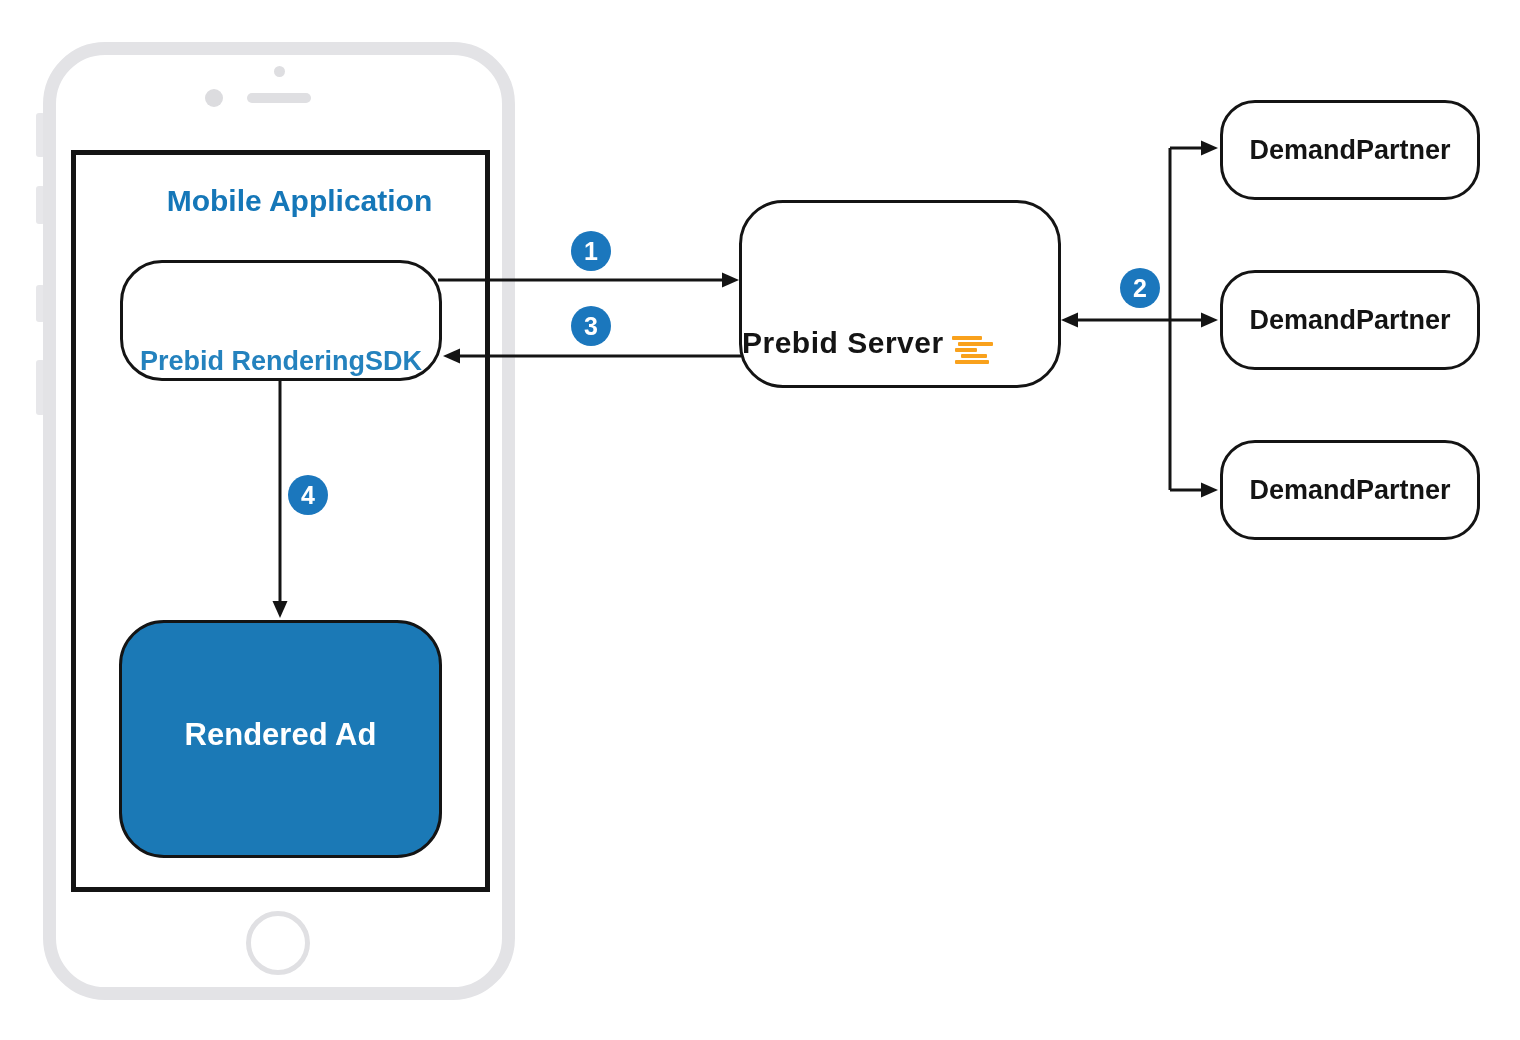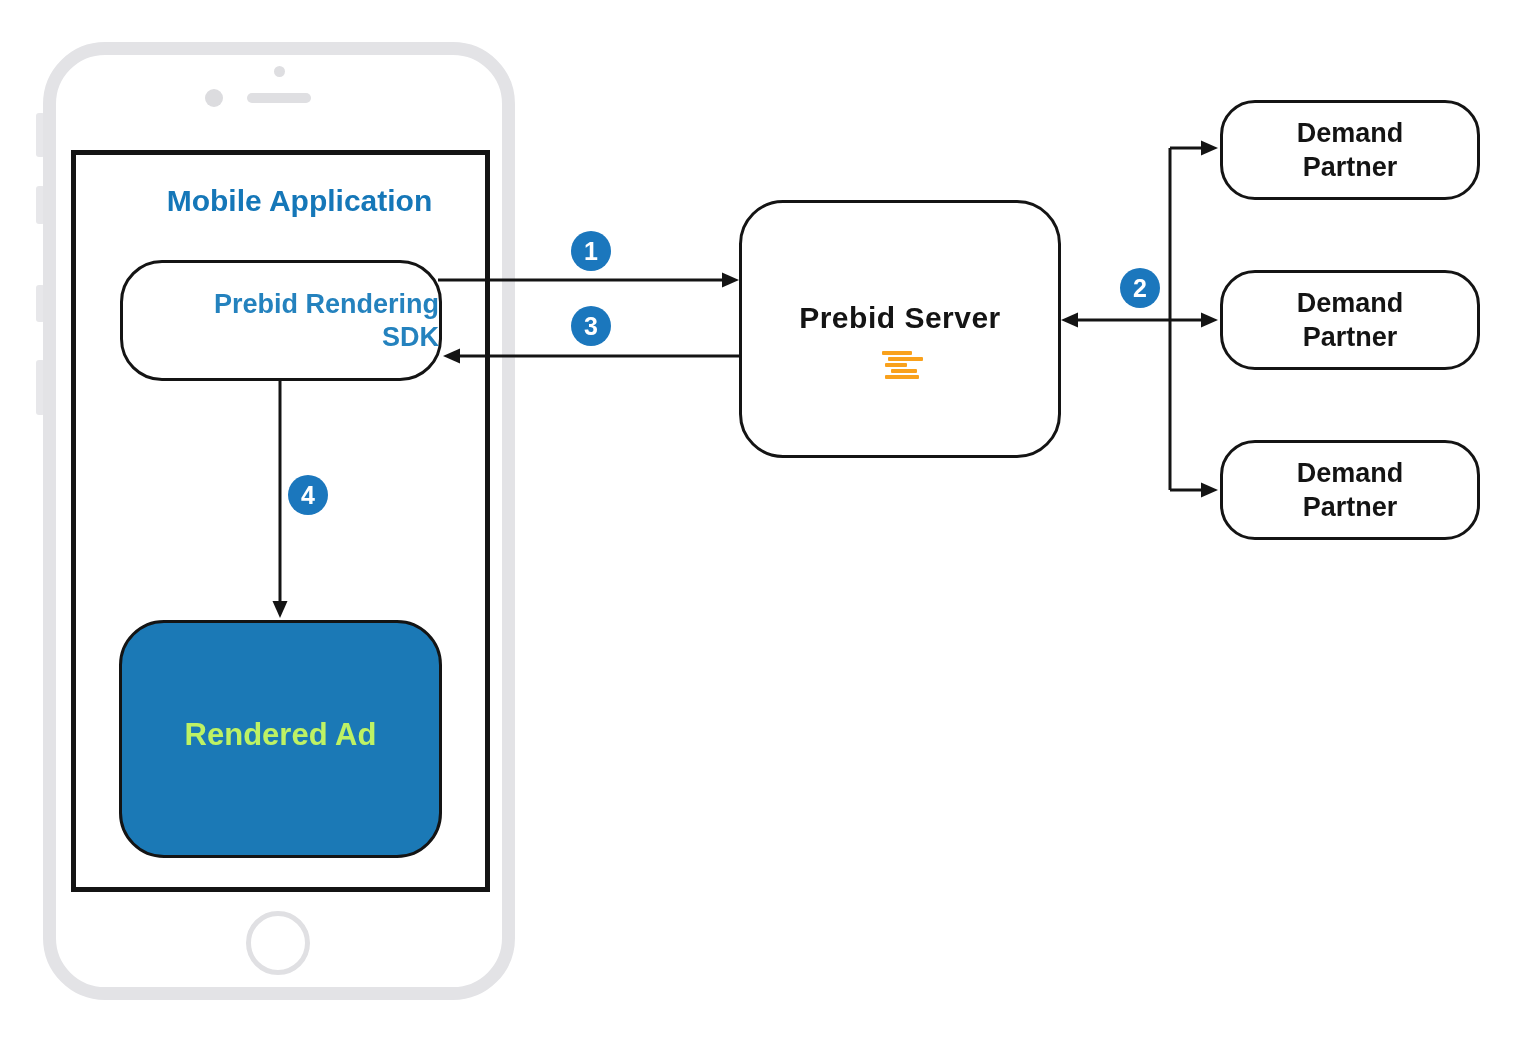--- a/index.html
+++ b/index.html
@@ -26,30 +26,30 @@
   .home-btn{position:absolute;left:246px;top:911px;width:64px;height:64px;border-radius:50%;
             border:5px solid #E0E0E3;box-sizing:border-box;background:#fff;z-index:2;}
 
   
   .app-box{position:absolute;left:71px;top:150px;width:419px;height:742px;
            border:5px solid var(--ink);box-sizing:border-box;background:#fff;z-index:2;}
   .app-title{position:absolute;left:71px;top:184px;width:419px;text-align:center;
              font-size:30px;font-weight:bold;color:var(--accent-blue);z-index:3;padding-left:19px;}
 
   .node{position:absolute;box-sizing:border-box;border:3px solid var(--ink);background:#fff;
-        display:flex;flex-direction:column;align-items:center;justify-content:center;
+        display:flex;flex-direction:row;align-items:center;justify-content:center;
         text-align:center;z-index:3;}
   .sdk-box{left:120px;top:260px;width:322px;height:121px;border-radius:42px;
            font-size:27px;font-weight:bold;color:var(--sdk-blue);line-height:33px;align-items:flex-end;}
   .ad-box{left:119px;top:620px;width:323px;height:238px;border-radius:45px;
-          background:var(--box-blue);color:#bef264;}
+          background:var(--box-blue);color:#ffffff;}
   .ad-title{font-size:31px;font-weight:bold;margin-bottom:8px;}
   .ad-sub{font-size:25px;font-style:italic;line-height:28px;}
 
-  .server-box{left:739px;top:200px;width:322px;height:258px;border-radius:44px;justify-content:flex-start;padding-top:98px;}
+  .server-box{left:739px;top:200px;width:322px;height:188px;border-radius:44px;justify-content:flex-start;padding-top:98px;}
   .server-title{font-size:30px;font-weight:bold;color:var(--ink);letter-spacing:0.5px;}
   .prebid-logo{margin-top:16px;margin-left:6px;width:46px;align-self:center;}
   .prebid-logo .pl{height:4px;margin-bottom:2px;background:var(--orange);border-radius:1px;}
   .pl1{margin-left:2px;width:30px;}
   .pl2{margin-left:8px;width:35px;}
   .pl3{margin-left:5px;width:22px;}
   .pl4{margin-left:11px;width:26px;}
   .pl5{margin-left:5px;width:34px;}
 
   .partner-box{left:1220px;width:260px;height:100px;border-radius:35px;

